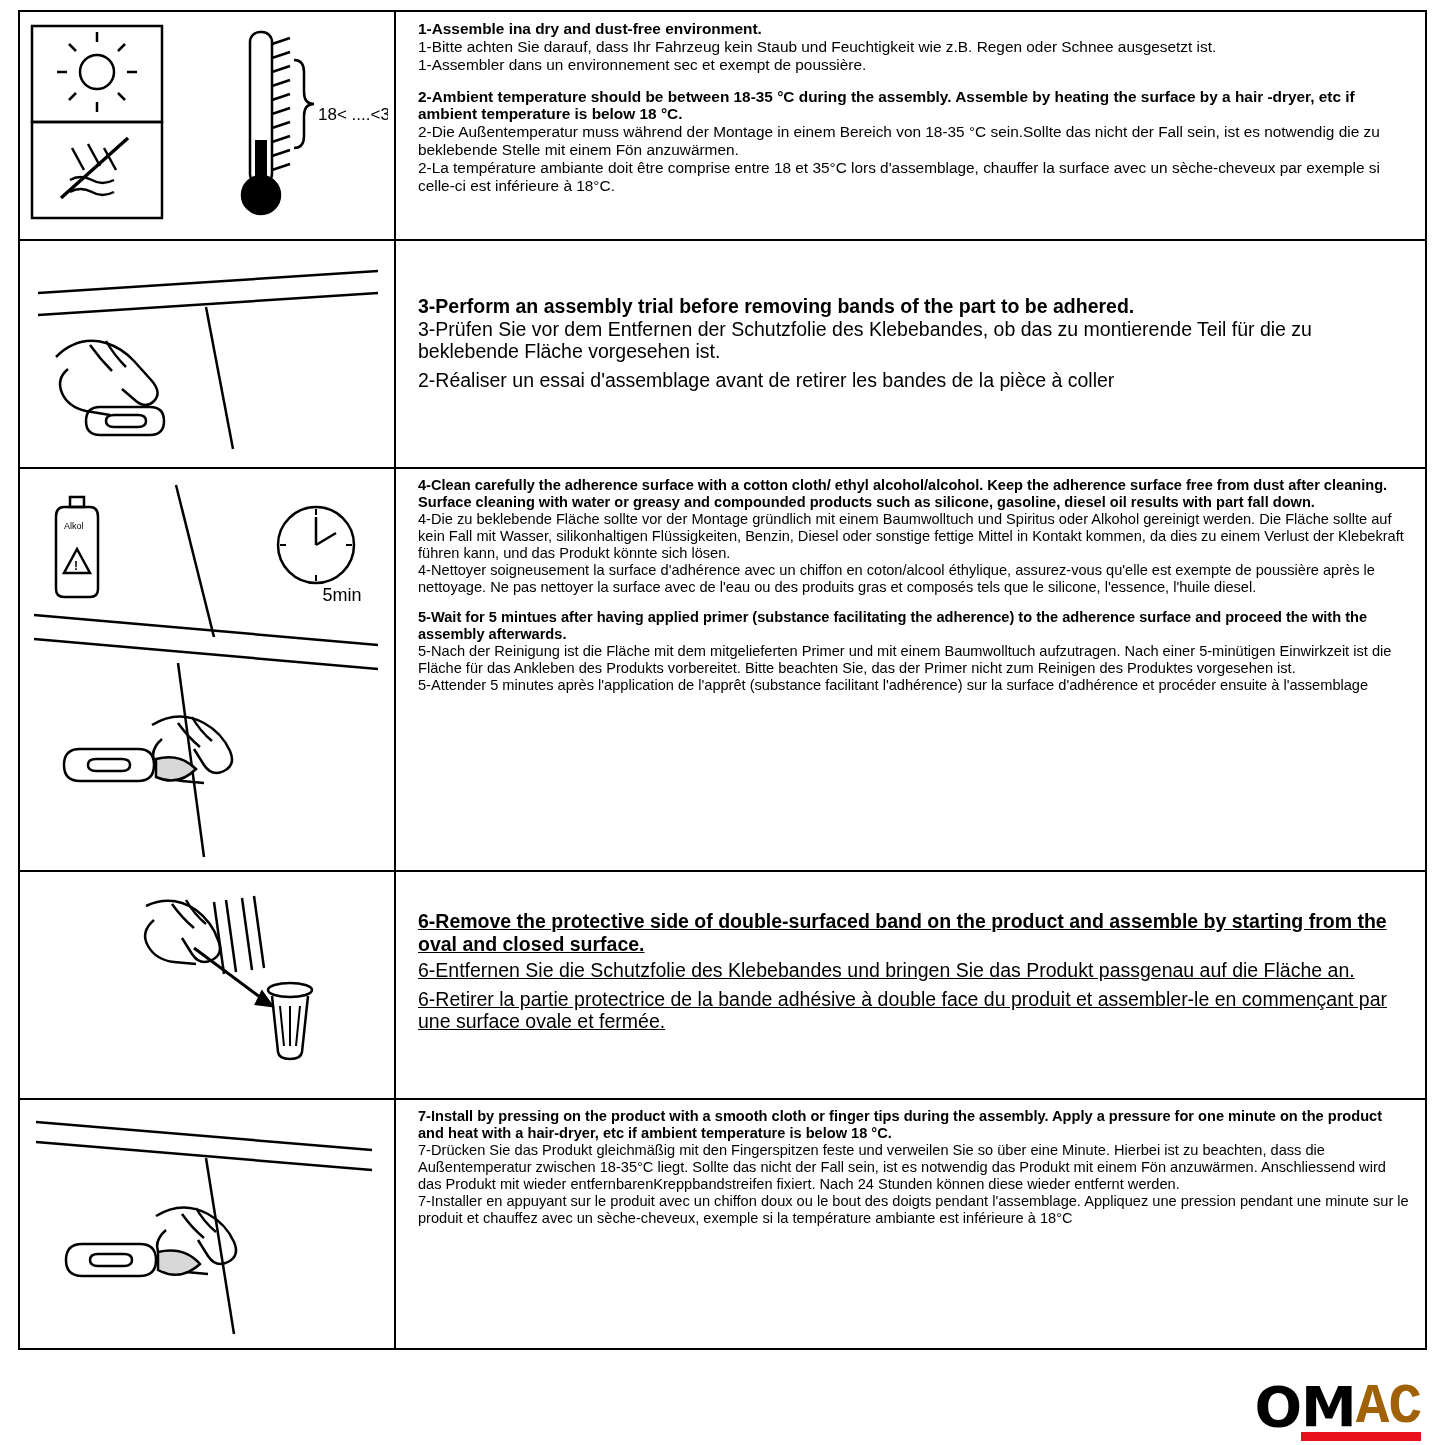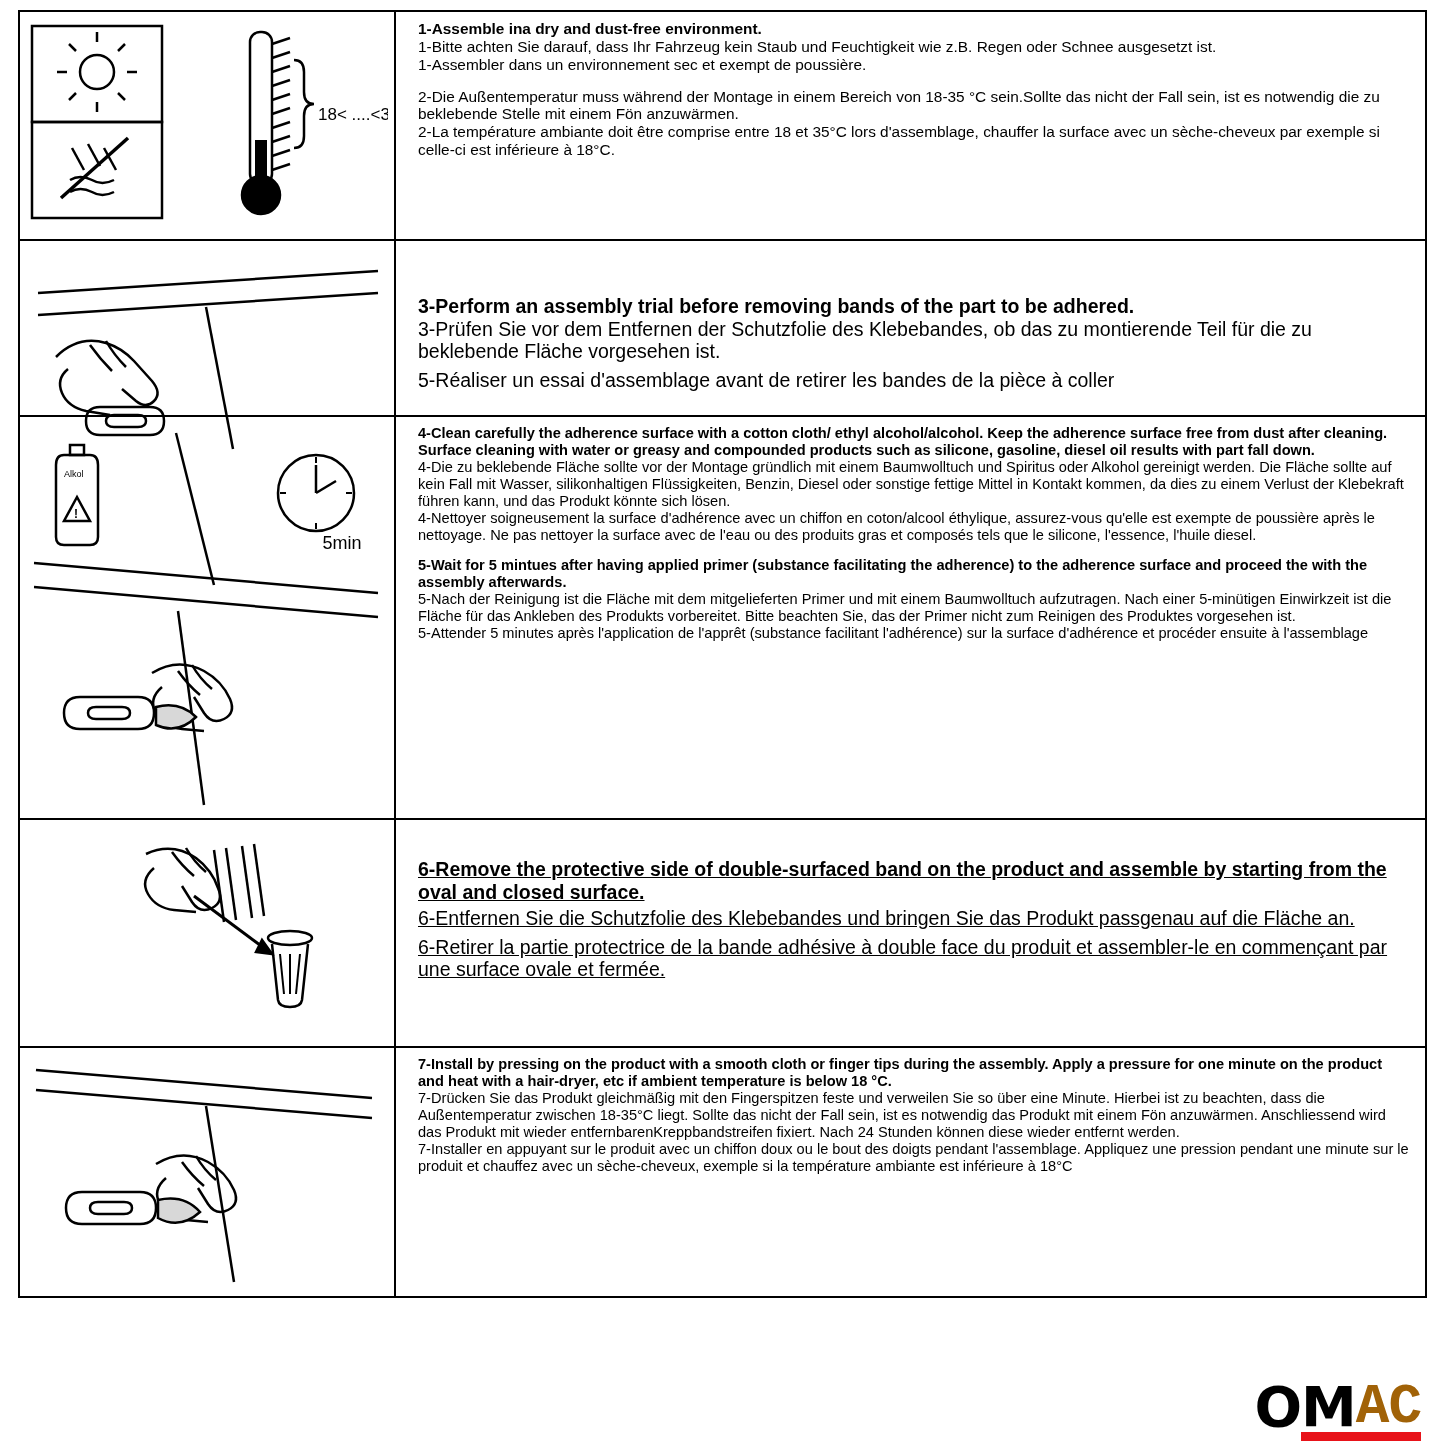--- a/index.html
+++ b/index.html
@@ -146,47 +146,48 @@
             <path d="M266 40 q10 0 10 12 v20 q0 12 10 12 q-10 0 -10 12 v20 q0 12 -10 12"></path>
           </g>
           <text x="290" y="100" font-family="Liberation Sans, sans-serif" font-size="17" fill="#000">18&lt; ....&lt;35 C</text>
         </svg>
       </div>
       <div class="cell-txt">
         <div class="p bold fs16">1-Assemble ina dry and dust-free environment.</div>
         <div class="p fs16">1-Bitte achten Sie darauf, dass Ihr Fahrzeug kein Staub und Feuchtigkeit wie z.B. Regen oder Schnee ausgesetzt ist.</div>
         <div class="p fs16">1-Assembler dans un environnement sec et exempt de poussière.</div>
         <div class="gap"></div>
+        <div class="p bold fs16">2-Ambient temperature should be between 18-35 °C  during the assembly. Assemble by heating the surface by a hair -dryer, etc if ambient temperature is below 18 °C.</div>
         <div class="p fs16">2-Die Außentemperatur muss während der Montage in einem Bereich von 18-35 °C  sein.Sollte das nicht der Fall sein, ist es notwendig die zu beklebende Stelle mit einem Fön anzuwärmen.</div>
         <div class="p fs16">2-La température ambiante doit être comprise entre 18 et 35°C lors d'assemblage, chauffer la surface avec un sèche-cheveux par exemple si celle-ci est inférieure à 18°C.</div>
       </div>
     </div>
 
-    <div class="row" style="height:176px;">
+    <div class="row" style="height:228px;">
       <div class="cell-img">
         <svg width="360" height="212" viewBox="0 0 360 212">
           <g stroke="#000" stroke-width="2.5" fill="none">
             <line x1="10" y1="44" x2="350" y2="22"></line>
             <line x1="10" y1="66" x2="350" y2="44"></line>
             <line x1="178" y1="58" x2="205" y2="200"></line>
 
             <path d="M28 108 q22 -22 50 -14 q16 5 28 18 l18 20 q10 12 2 20 q-8 8 -18 0 l-14 -12"></path>
             <path d="M40 120 q-12 10 -6 24 q6 14 24 18 l24 4"></path>
             <path d="M62 96 q10 14 22 26"></path>
             <path d="M78 92 q8 14 20 26"></path>
 
             <path d="M72 158 q-14 0 -14 14 t14 14 h50 q14 0 14 -14 t-14 -14 z"></path>
             <path d="M86 166 q-8 0 -8 6 t8 6 h24 q8 0 8 -6 t-8 -6 z"></path>
           </g>
         </svg>
       </div>
       <div class="cell-txt" style="padding-top:54px;">
         <div class="p bold fs18">3-Perform an assembly trial before removing bands of the part to be adhered.</div>
         <div class="p fs18">3-Prüfen Sie vor dem Entfernen der Schutzfolie des Klebebandes, ob das zu montierende Teil für die zu beklebende Fläche vorgesehen ist.</div>
-        <div class="p fs18" style="margin-top:6px;">5-Réaliser un essai d'assemblage avant de retirer les bandes de la pièce à coller</div>
+        <div class="p fs18" style="margin-top:6px;">2-Réaliser un essai d'assemblage avant de retirer les bandes de la pièce à coller</div>
       </div>
     </div>
 
     <div class="row" style="height:403px;">
       <div class="cell-img">
         <svg width="360" height="388" viewBox="0 0 360 388">
           <g stroke="#000" stroke-width="2.5" fill="none">
 
             <rect x="42" y="20" width="14" height="10"></rect>
             <path d="M36 30 h26 q8 0 8 10 v72 q0 8 -8 8 h-26 q-8 0 -8 -8 v-72 q0 -10 8 -10 z"></path>

